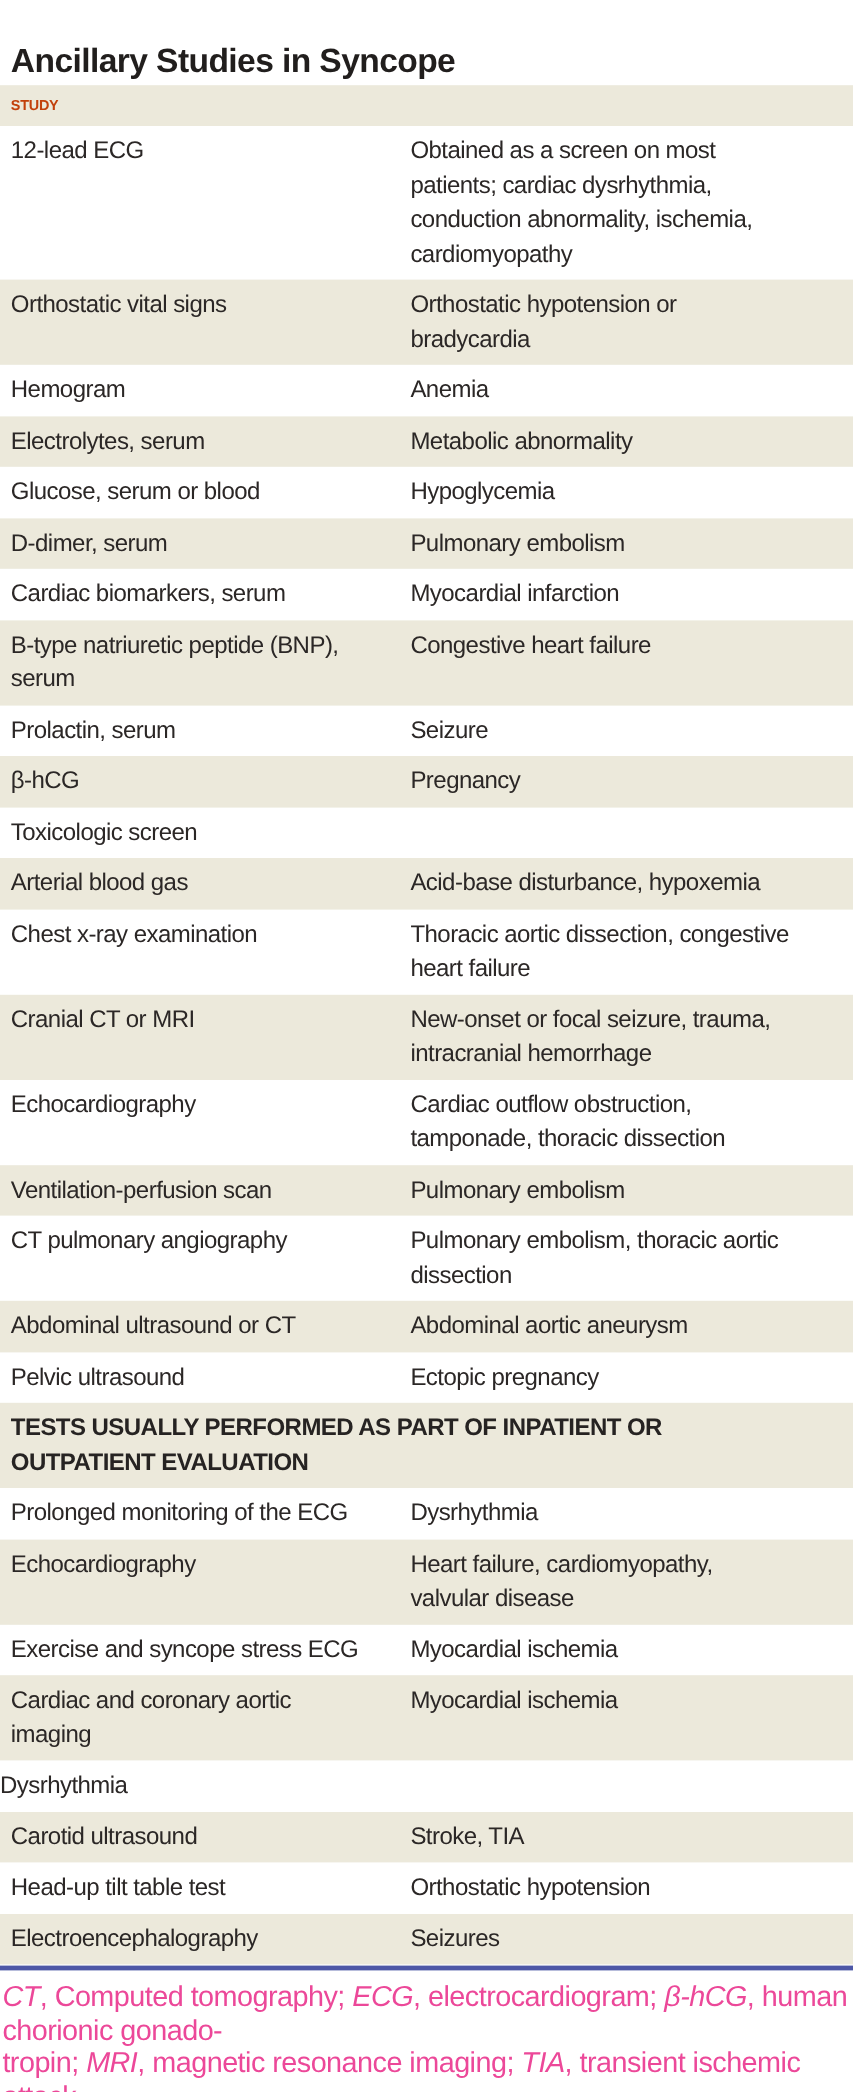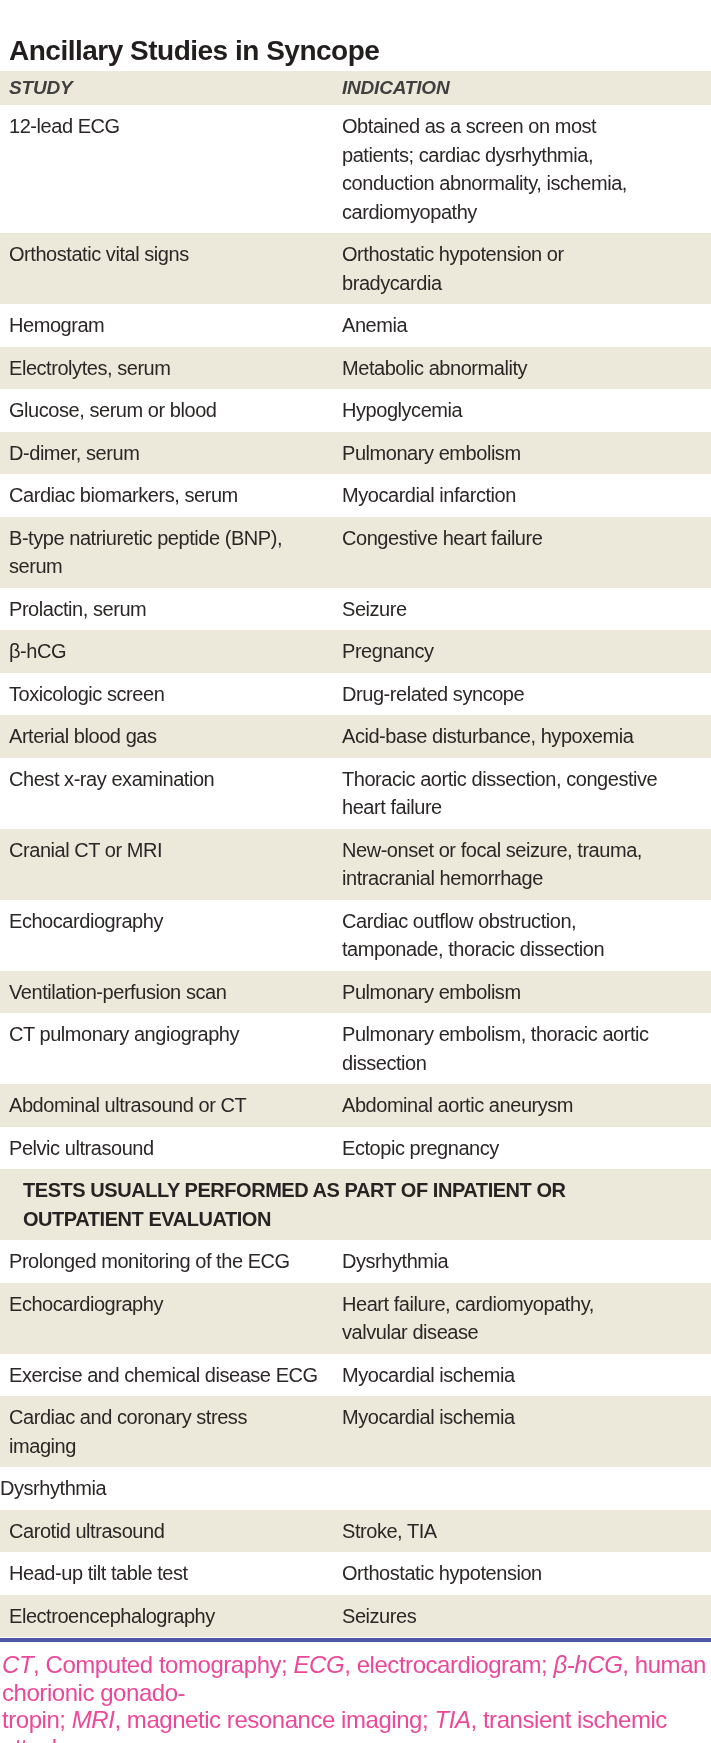--- a/index.html
+++ b/index.html
@@ -24,25 +24,24 @@
   }
   .tbl{width:711px;}
   .tbl > div:nth-child(odd){background:#ECE9DB;}
   .thead{
     display:grid;
     grid-template-columns:342px 1fr;
     height:34px;
     align-items:center;
   }
   .thead .hcell{
-    font-size:19px;
+    font-size:12px;
     font-weight:700;
     letter-spacing:-0.2px;
-    color:#404040;
-    font-style:italic;
+    color:#c2410c;
   }
   .thead .hcell:first-child{padding-left:9px;}
   .trow{
     display:grid;
     grid-template-columns:342px 1fr;
     padding:7px 0;
   }
   .cell{
     font-size:20px;
     line-height:28.5px;
@@ -50,21 +49,21 @@
     white-space:pre-line;
     color:#2b2726;
   }
   .cell.study{padding-left:9px;padding-right:10px;}
   .cell.indication{padding-right:16px;}
   .srow{
     padding:7px 0;
   }
   .srow .cell{
     font-weight:700;
-    padding-left:23px;
+    padding-left:9px;
     color:#262322;
   }
   .rule{
     height:4px;
     background:#4D57A6;
     margin-top:1px;
   }
   .footnote{
     padding:9px 2px 0 2px;
     font-size:24px;
@@ -89,21 +88,20 @@
 </head>
 <body>
 
 <div class="page">
 
   <div class="title">Ancillary Studies in Syncope</div>
 
   <div class="tbl">
     <div class="thead">
       <div class="hcell">STUDY</div>
-      <div class="hcell">INDICATION</div>
     </div>
 
   <div class="trow">
         <div class="cell study">12-lead ECG</div>
         <div class="cell indication">Obtained as a screen on most
 patients; cardiac dysrhythmia,
 conduction abnormality, ischemia,
 cardiomyopathy</div>
       </div>
       <div class="trow">
@@ -139,21 +137,20 @@
       <div class="trow">
         <div class="cell study">Prolactin, serum</div>
         <div class="cell indication">Seizure</div>
       </div>
       <div class="trow">
         <div class="cell study">β-hCG</div>
         <div class="cell indication">Pregnancy</div>
       </div>
       <div class="trow">
         <div class="cell study">Toxicologic screen</div>
-        <div class="cell indication">Drug-related syncope</div>
       </div>
       <div class="trow">
         <div class="cell study">Arterial blood gas</div>
         <div class="cell indication">Acid-base disturbance, hypoxemia</div>
       </div>
       <div class="trow">
         <div class="cell study">Chest x-ray examination</div>
         <div class="cell indication">Thoracic aortic dissection, congestive
 heart failure</div>
       </div>
@@ -191,25 +188,25 @@
       <div class="trow">
         <div class="cell study">Prolonged monitoring of the ECG</div>
         <div class="cell indication">Dysrhythmia</div>
       </div>
       <div class="trow">
         <div class="cell study">Echocardiography</div>
         <div class="cell indication">Heart failure, cardiomyopathy,
 valvular disease</div>
       </div>
       <div class="trow">
-        <div class="cell study">Exercise and chemical disease ECG</div>
+        <div class="cell study">Exercise and syncope stress ECG</div>
         <div class="cell indication">Myocardial ischemia</div>
       </div>
       <div class="trow">
-        <div class="cell study">Cardiac and coronary stress
+        <div class="cell study">Cardiac and coronary aortic
 imaging</div>
         <div class="cell indication">Myocardial ischemia</div>
       </div>
       <div class="trow">
         <div class="cell indication">Dysrhythmia</div>
       </div>
       <div class="trow">
         <div class="cell study">Carotid ultrasound</div>
         <div class="cell indication">Stroke, TIA</div>
       </div>

